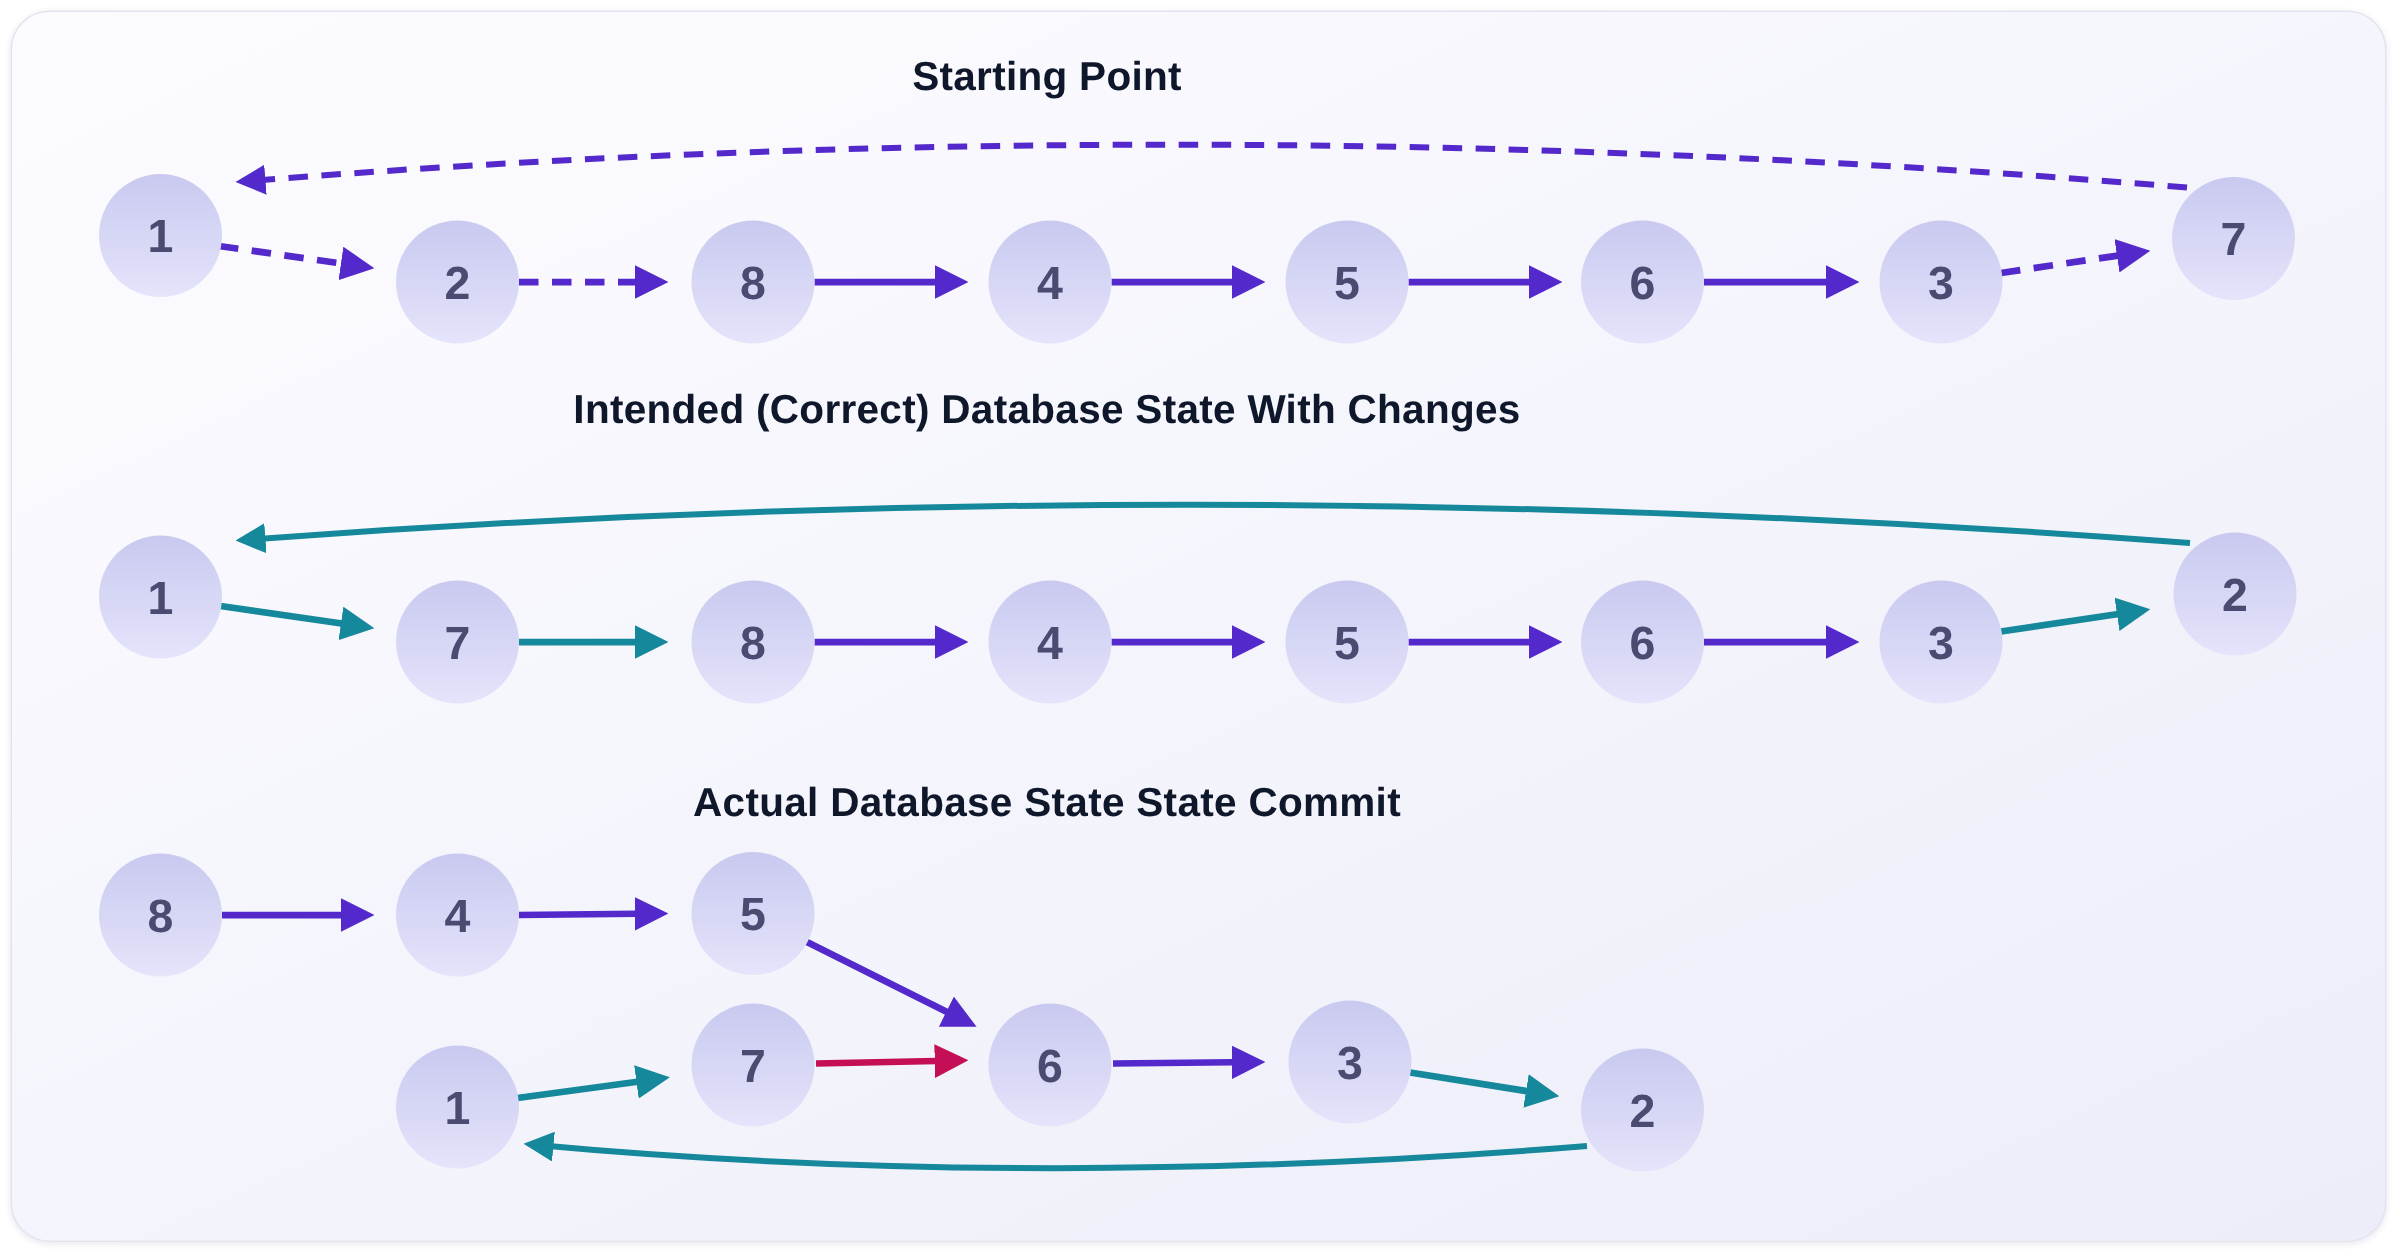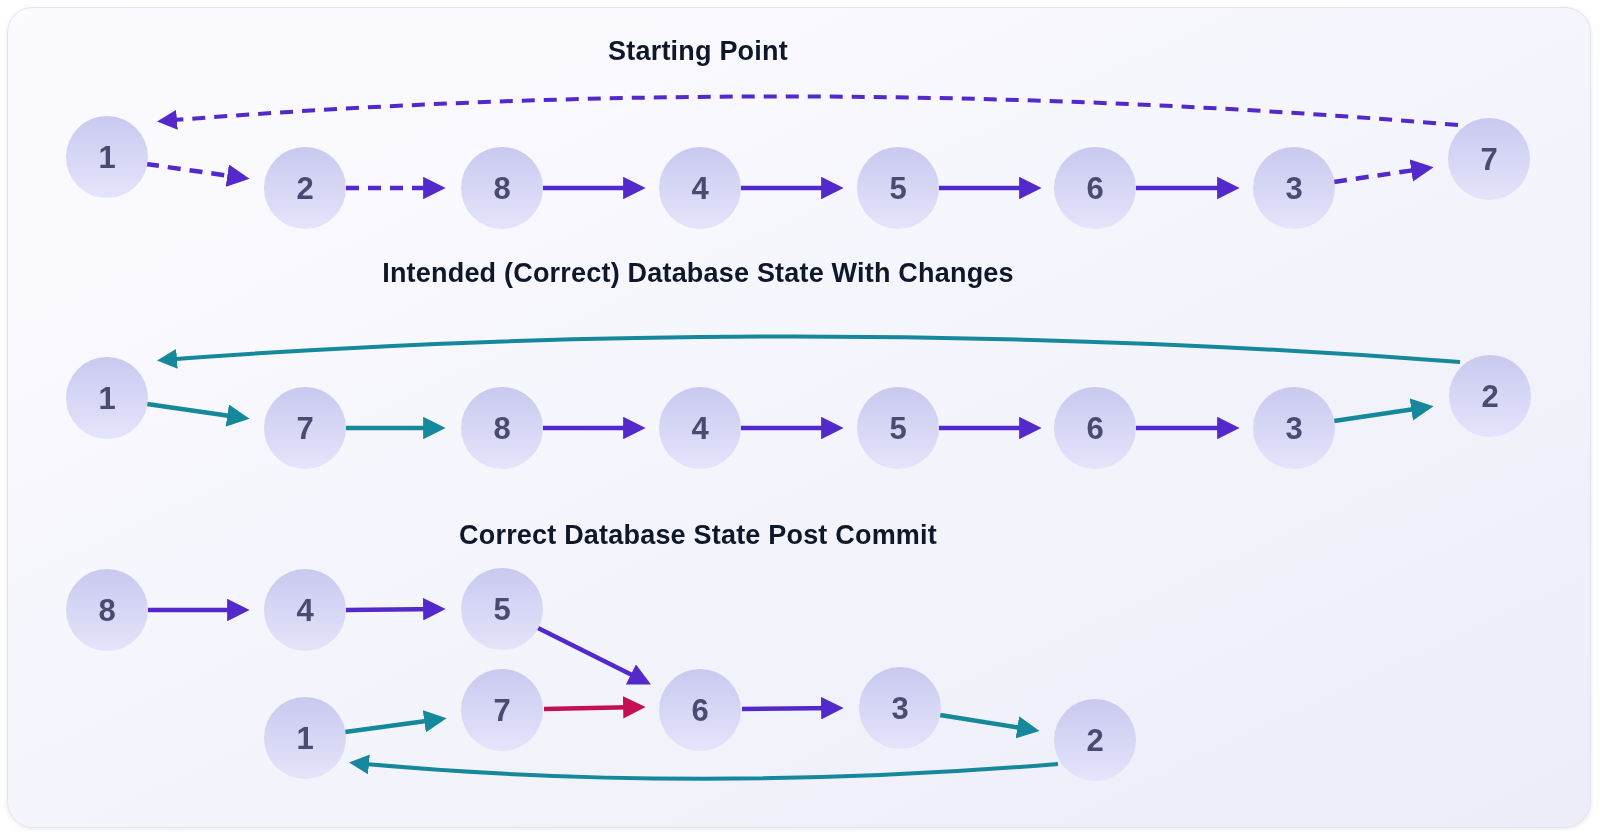--- a/index.html
+++ b/index.html
@@ -55,21 +55,21 @@
     text-anchor: middle;
   }
 </style>
 </head>
 <body>
 
 <div class="panel"></div>
 
 <div class="title" id="title-1">Starting Point</div>
 <div class="title" id="title-2">Intended (Correct) Database State With Changes</div>
-<div class="title" id="title-3">Correct Database State Post Commit</div>
+<div class="title" id="title-3">Actual Database State State Commit</div>
 
 <svg class="canvas" viewBox="0 0 1600 837">
   <defs>
     <linearGradient id="nodeGrad" x1="0" y1="0" x2="0" y2="1">
       <stop offset="0" stop-color="#c9c9f0"></stop>
       <stop offset="1" stop-color="#e4e4fb"></stop>
     </linearGradient>
     <marker id="mPurple" viewBox="0 0 10 10" refX="7.5" refY="5" markerWidth="5" markerHeight="5" orient="auto-start-reverse">
       <path d="M 0 0 L 10 5 L 0 10 z" fill="#5329cb"></path>
     </marker>

